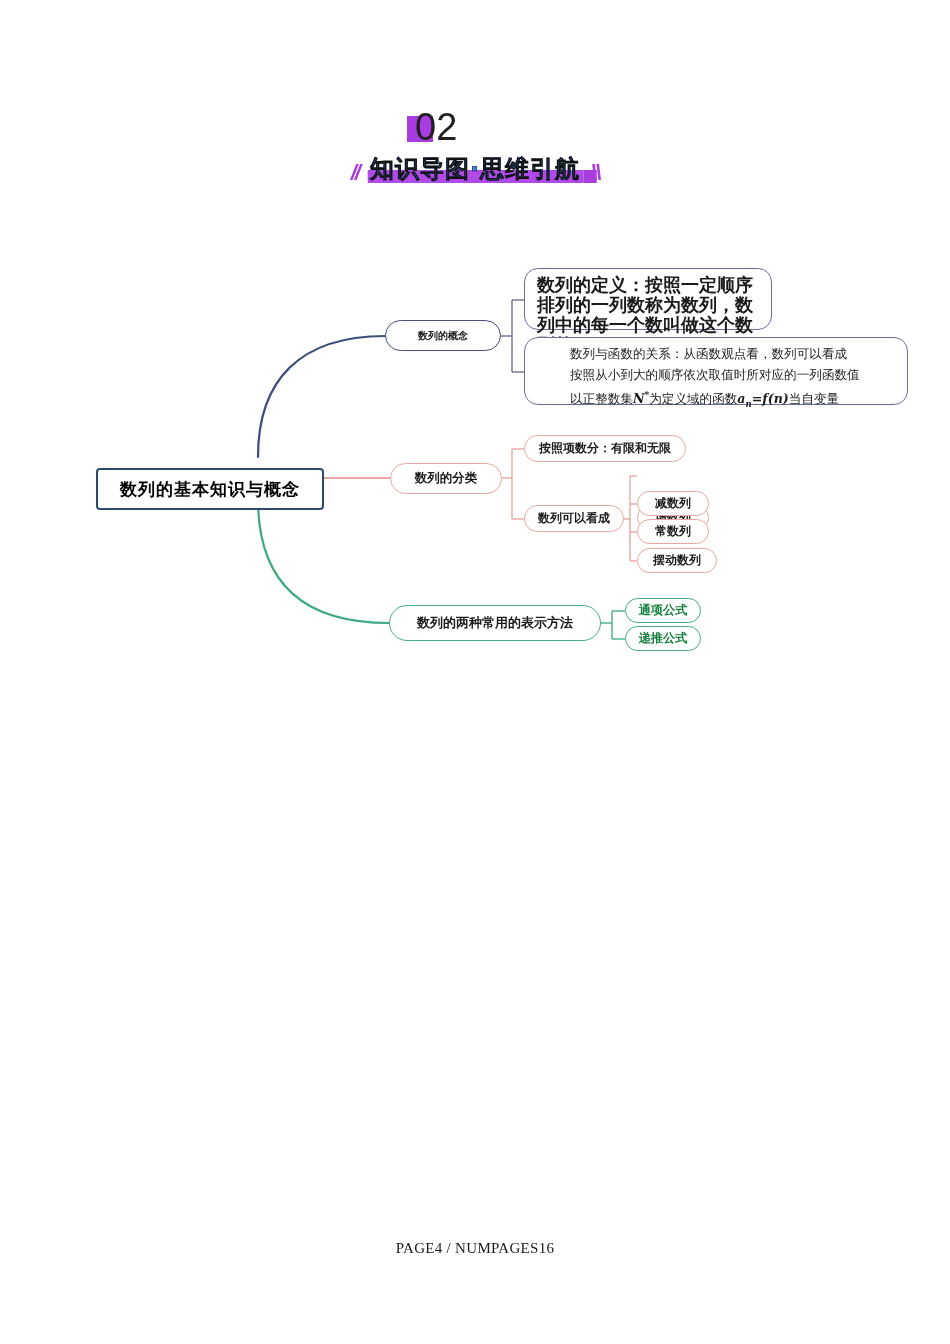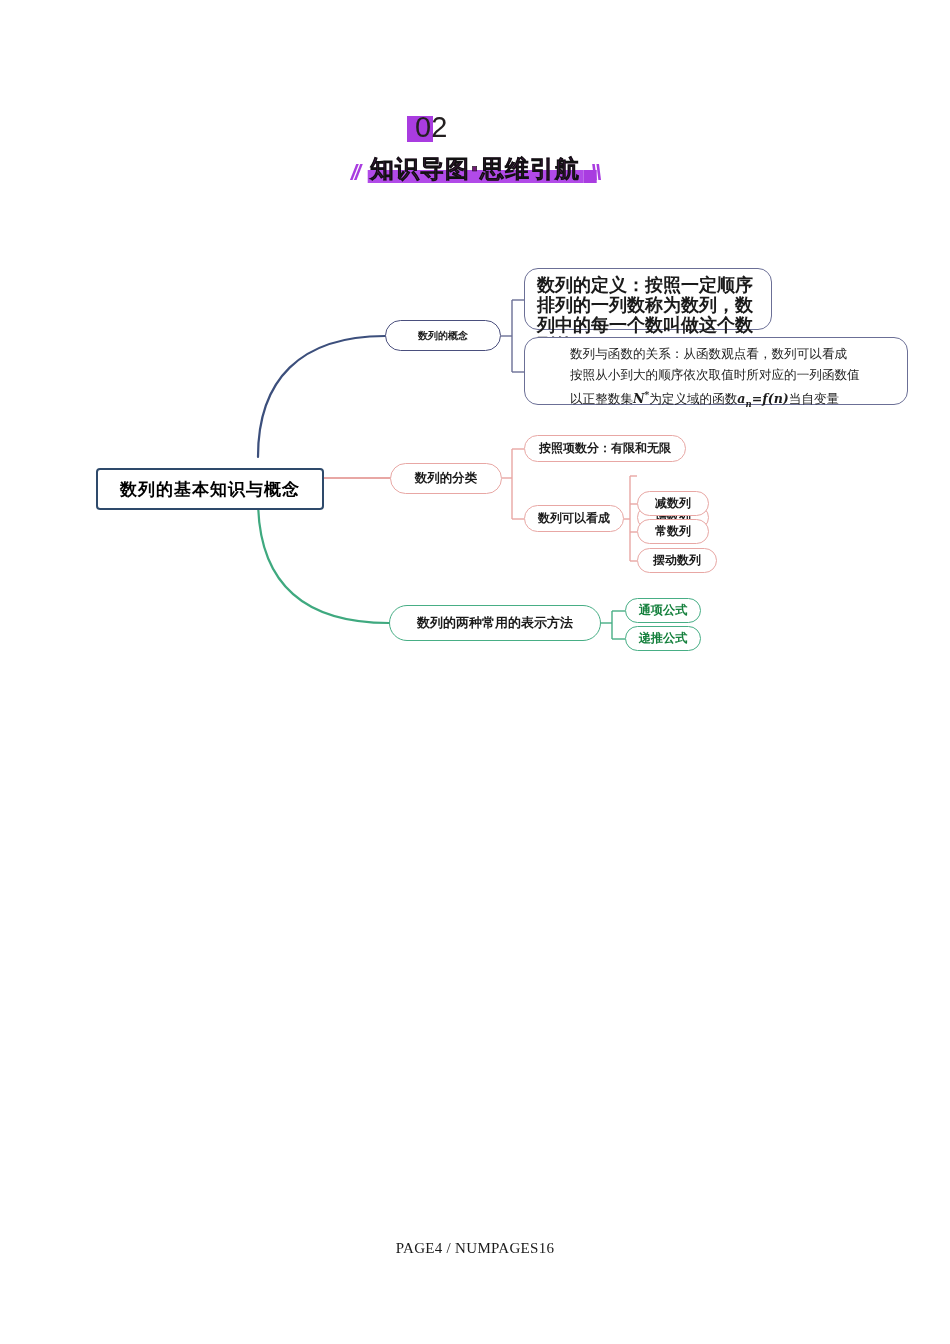--- a/index.html
+++ b/index.html
@@ -36,21 +36,21 @@
     left: 2px;
     top: 11px;
     width: 26px;
     height: 26px;
     background: #a93ce0;
   }
   #section-number {
     position: absolute;
     left: 10px;
     top: 0px;
-    font-size: 29px;
+    font-size: 38px;
     line-height: 44px;
     color: #231f20;
     font-family: "Liberation Sans", sans-serif;
     font-weight: 400;
     letter-spacing: 0px;
   }
 
   #title-row {
     position: absolute;
     left: 475px;
@@ -86,21 +86,21 @@
     left: 0px;
     right: -2px;
     bottom: 1px;
     height: 13px;
     background: #b14ae8;
   }
   #section-title {
     position: relative;
     font-size: 24px;
     font-weight: 700;
-    color: #701a75;
+    color: #3b82f6;
     letter-spacing: 1px;
     line-height: 30px;
     -webkit-text-stroke: 0.6px #111;
     font-family: "DejaVu Sans", sans-serif;
   }
   #title-end-square {
     position: absolute;
     right: -15px;
     bottom: 1px;
     width: 13px;

